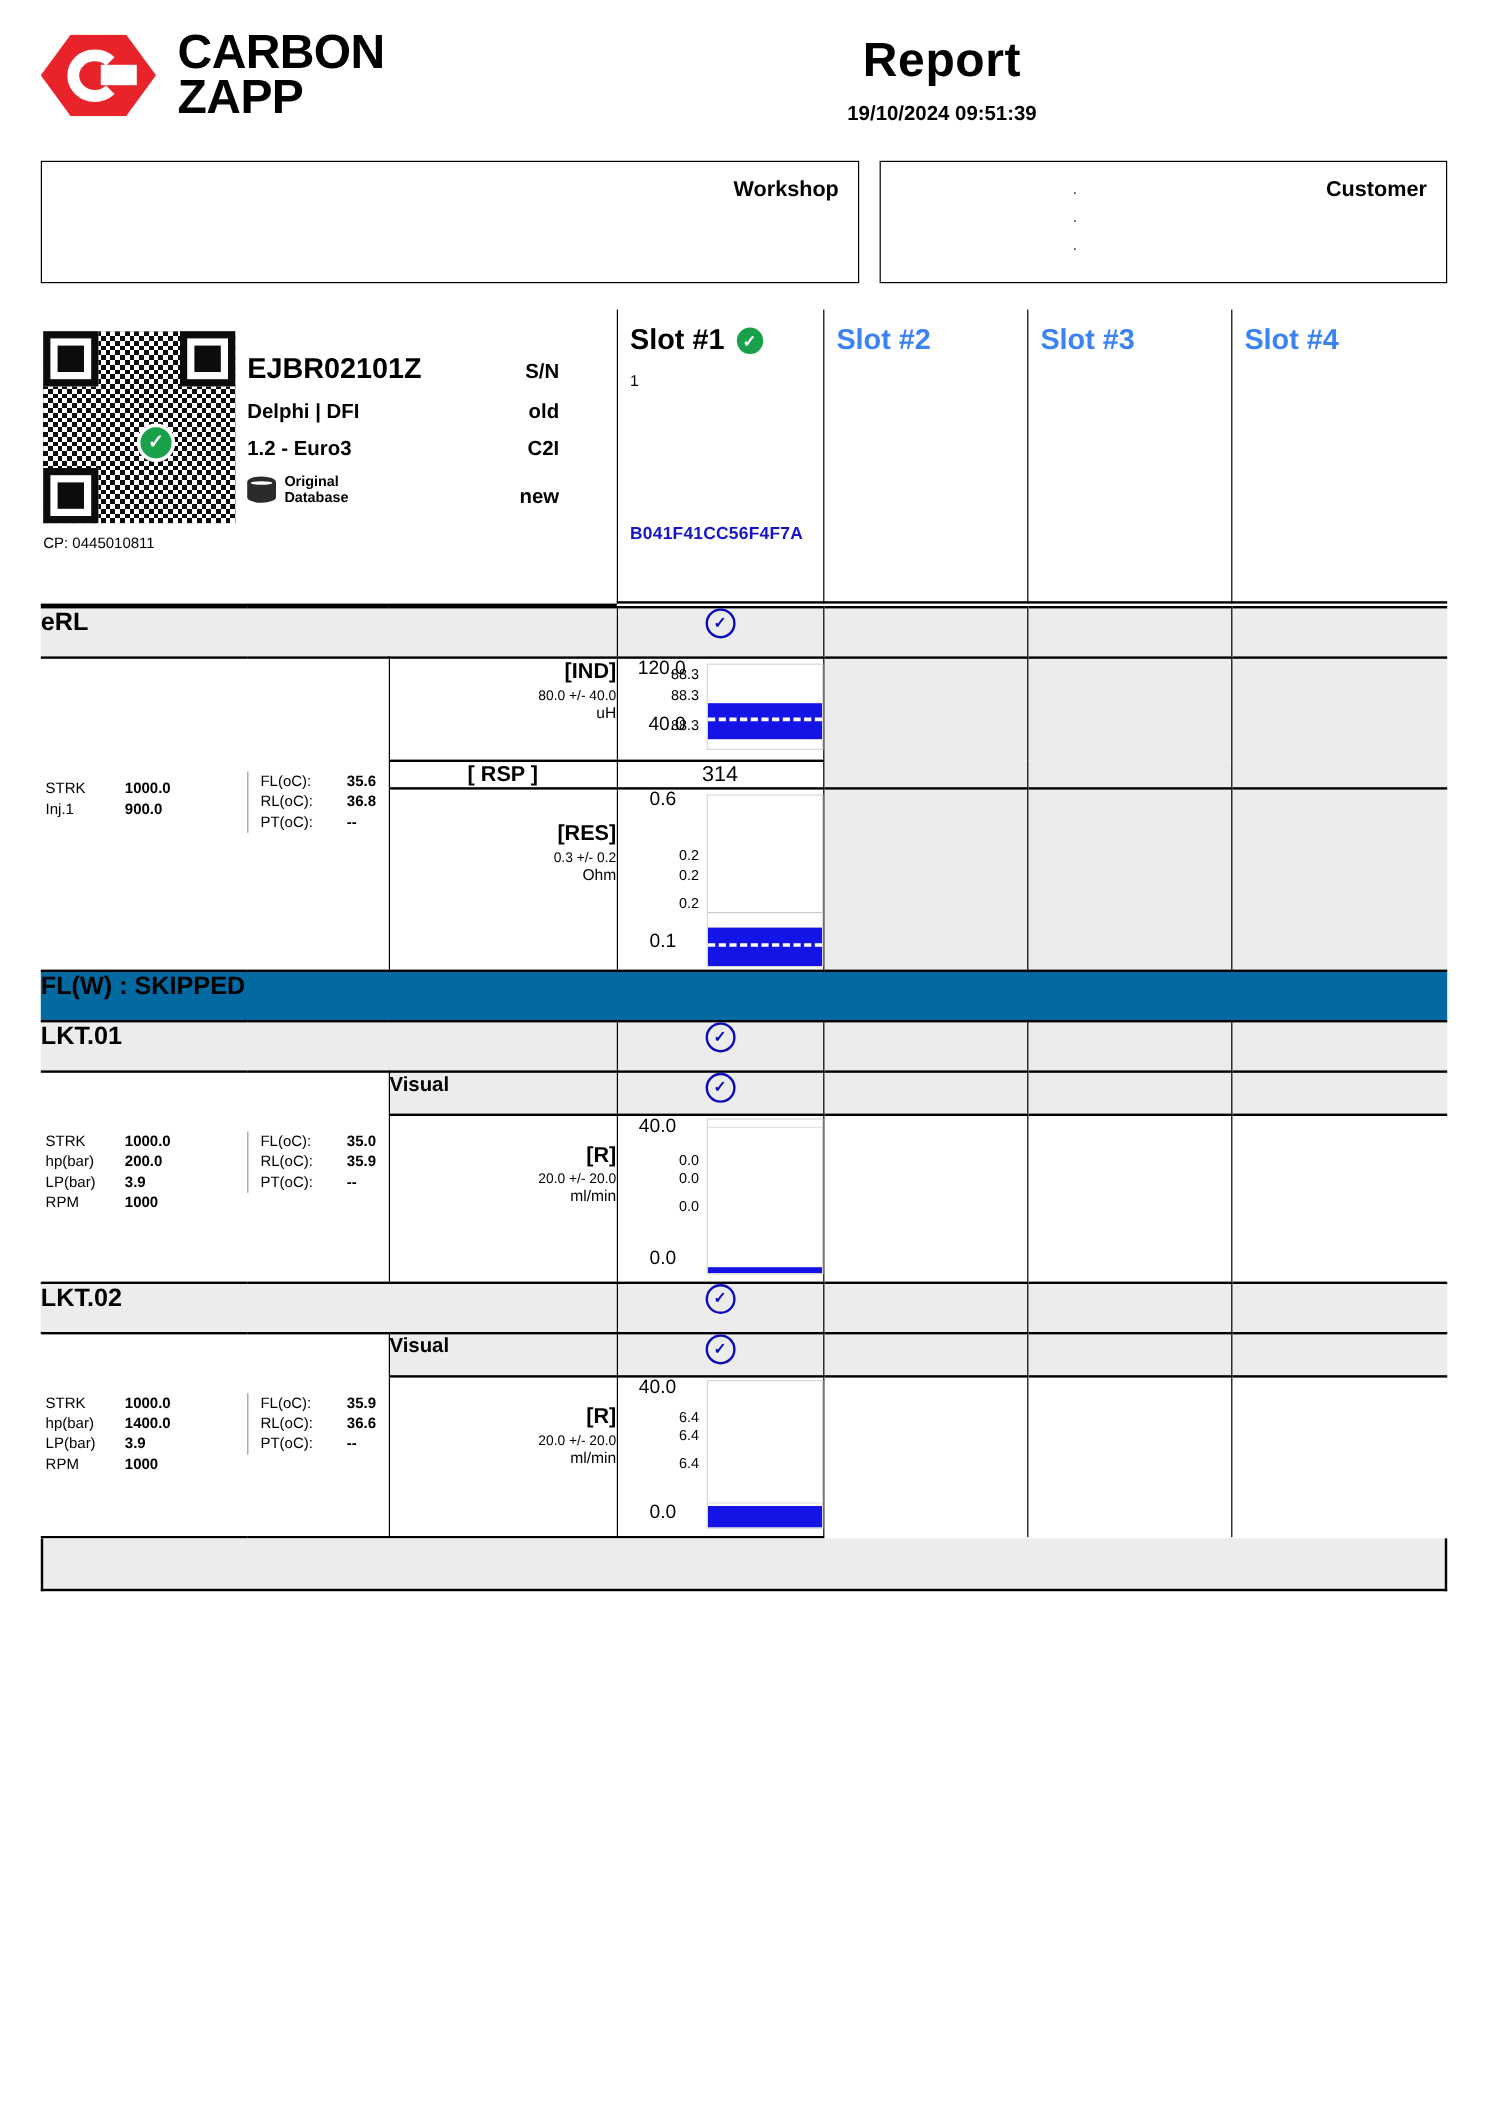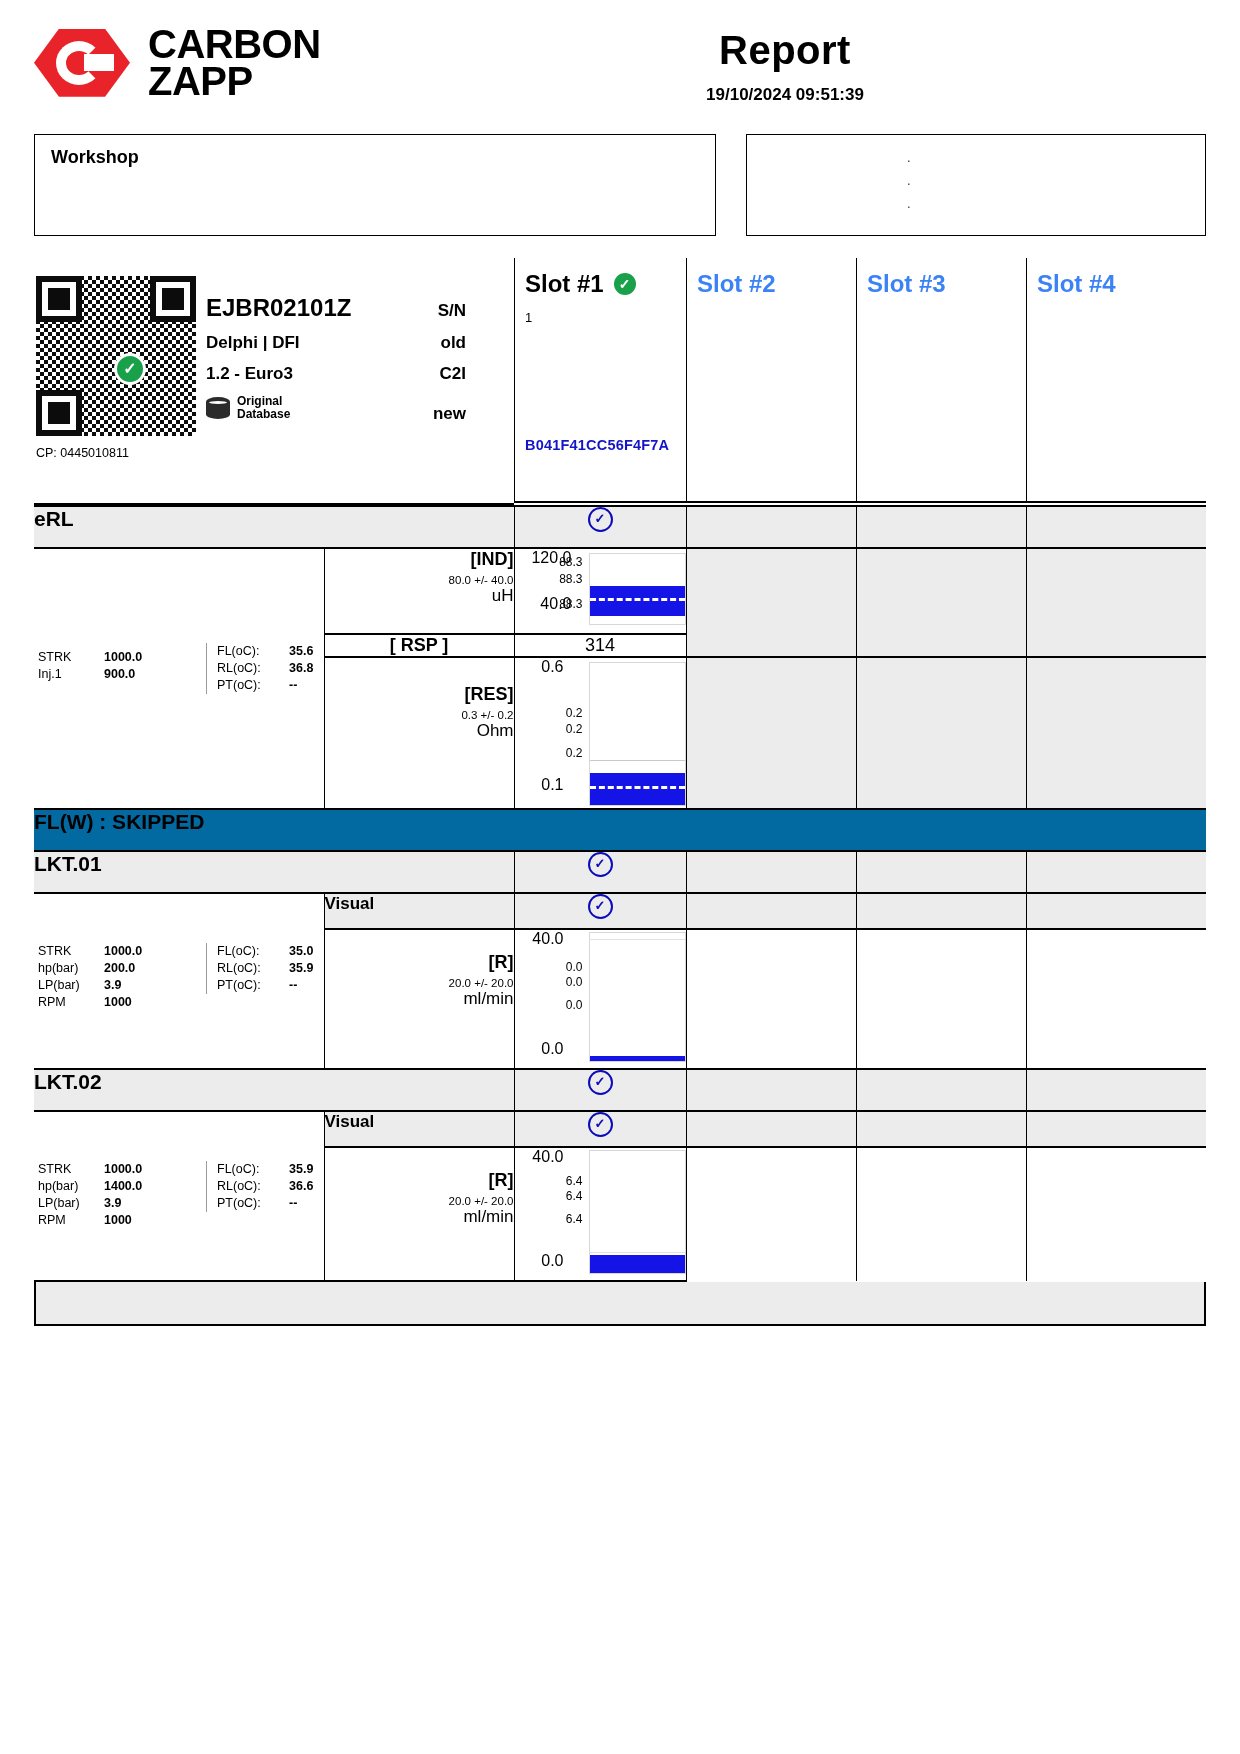--- a/index.html
+++ b/index.html
@@ -109,21 +109,22 @@
     font-size: 14px;
     margin-top: 6px;
     color: #111;
   }
 
   
   .info-row {
     display: flex;
     padding: 14px 34px 0 34px;
     box-sizing: border-box;
-    gap: 30px;
+    gap: 17px;
+    text-align: right;
   }
   .info-box {
     border: 1px solid #000;
     height: 102px;
     box-sizing: border-box;
     padding: 12px 16px;
     position: relative;
   }
   .info-box.workshop { width: 682px; flex: 0 0 682px; }
   .info-box.customer { flex: 1; }
@@ -326,21 +327,21 @@
 
   .param-cell {
     border-left: 1px solid #000;
     border-bottom: 2px solid #000;
     text-align: right;
     padding: 6px 10px 6px 6px;
     position: relative;
   }
   .param-name { font-size: 18px; font-weight: bold; }
   .param-tol { font-size: 11.5px; margin-top: 4px; }
-  .param-unit { font-size: 17px; }
+  .param-unit { font-size: 13px; }
 
   .chart-cell {
     border-left: 1px solid #000;
     border-bottom: 2px solid #000;
     position: relative;
     padding: 0;
   }
   .chart-wrap { position: relative; height: 100%; width: 100%; }
   .chart-labels {
     position: absolute;
@@ -436,20 +437,21 @@
       <div class="report-date">19/10/2024 09:51:39</div>
     </div>
 
   </div>
 
   <div class="info-row">
     <div class="info-box workshop">
       <div class="info-label">Workshop</div>
     </div>
     <div class="info-box customer">
+      <div class="info-label">Customer</div>
       <div class="cust-dots">
         <div>.</div>
         <div>.</div>
         <div>.</div>
       </div>
     </div>
   </div>
 
   <table class="grid">
     <colgroup>

